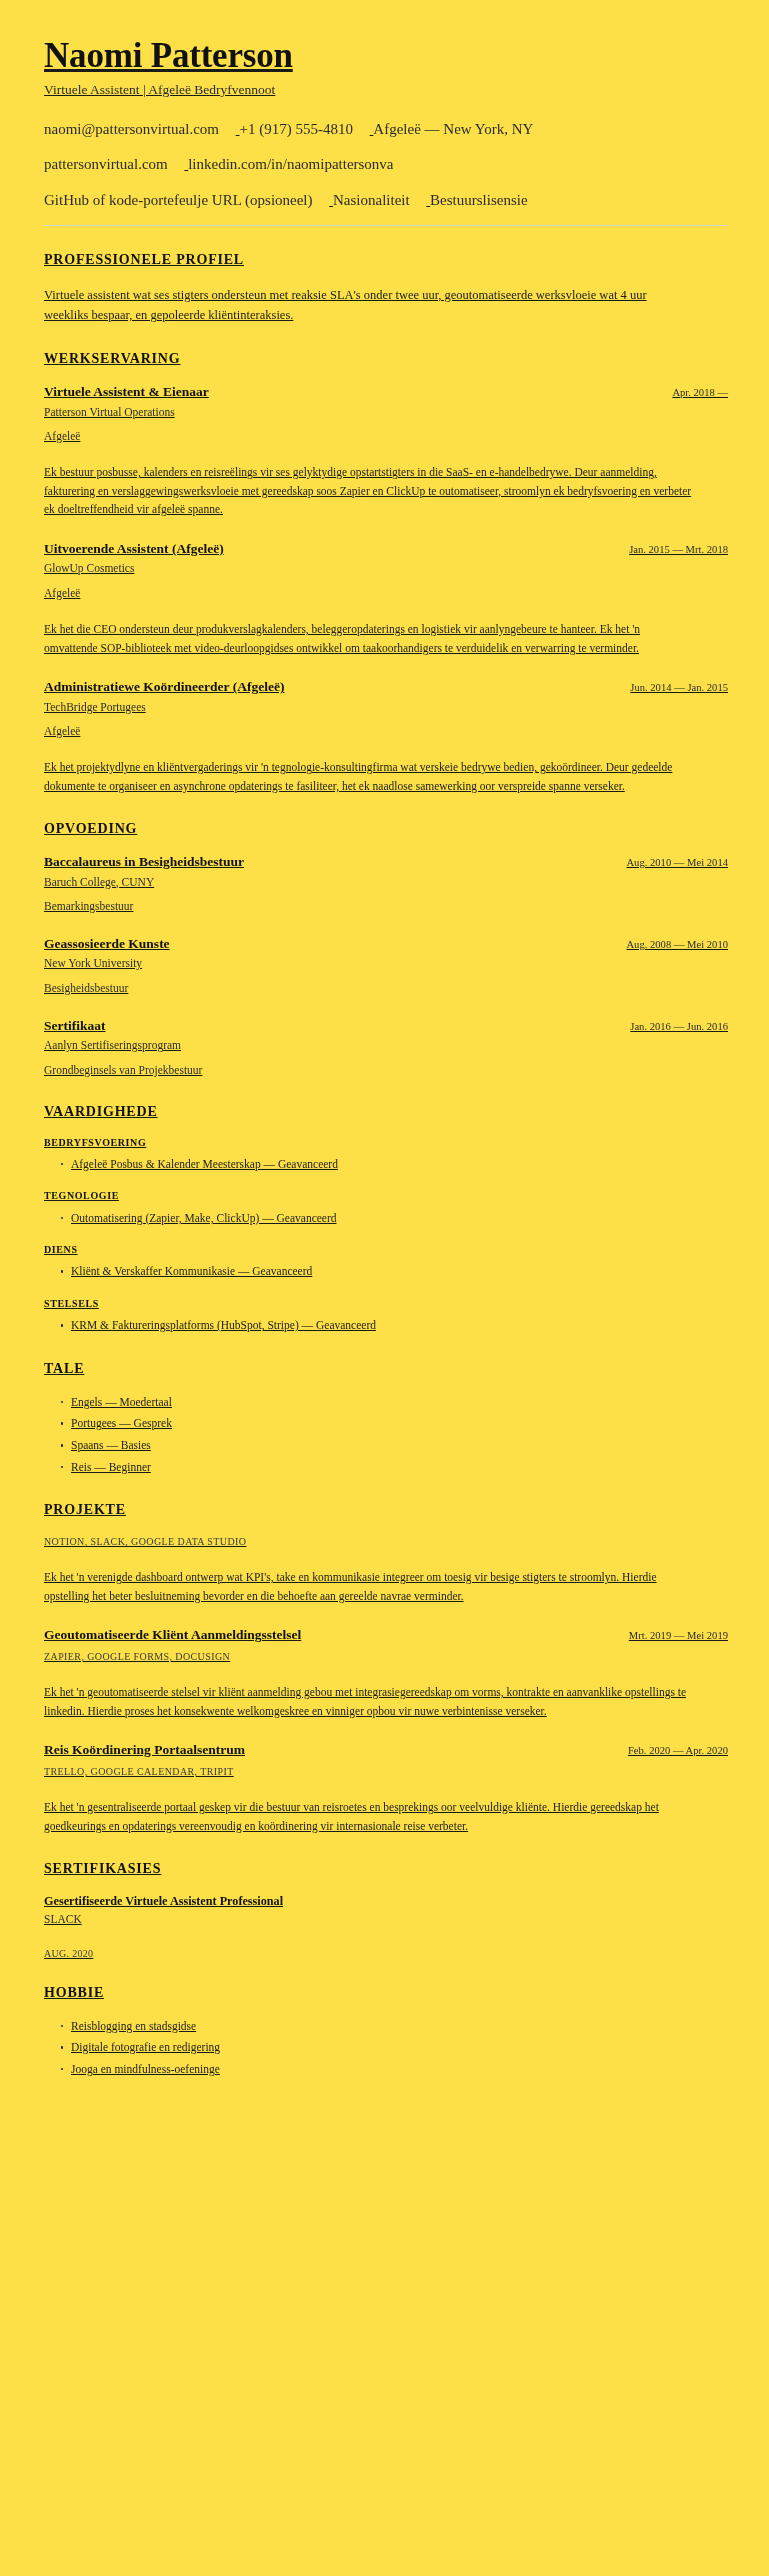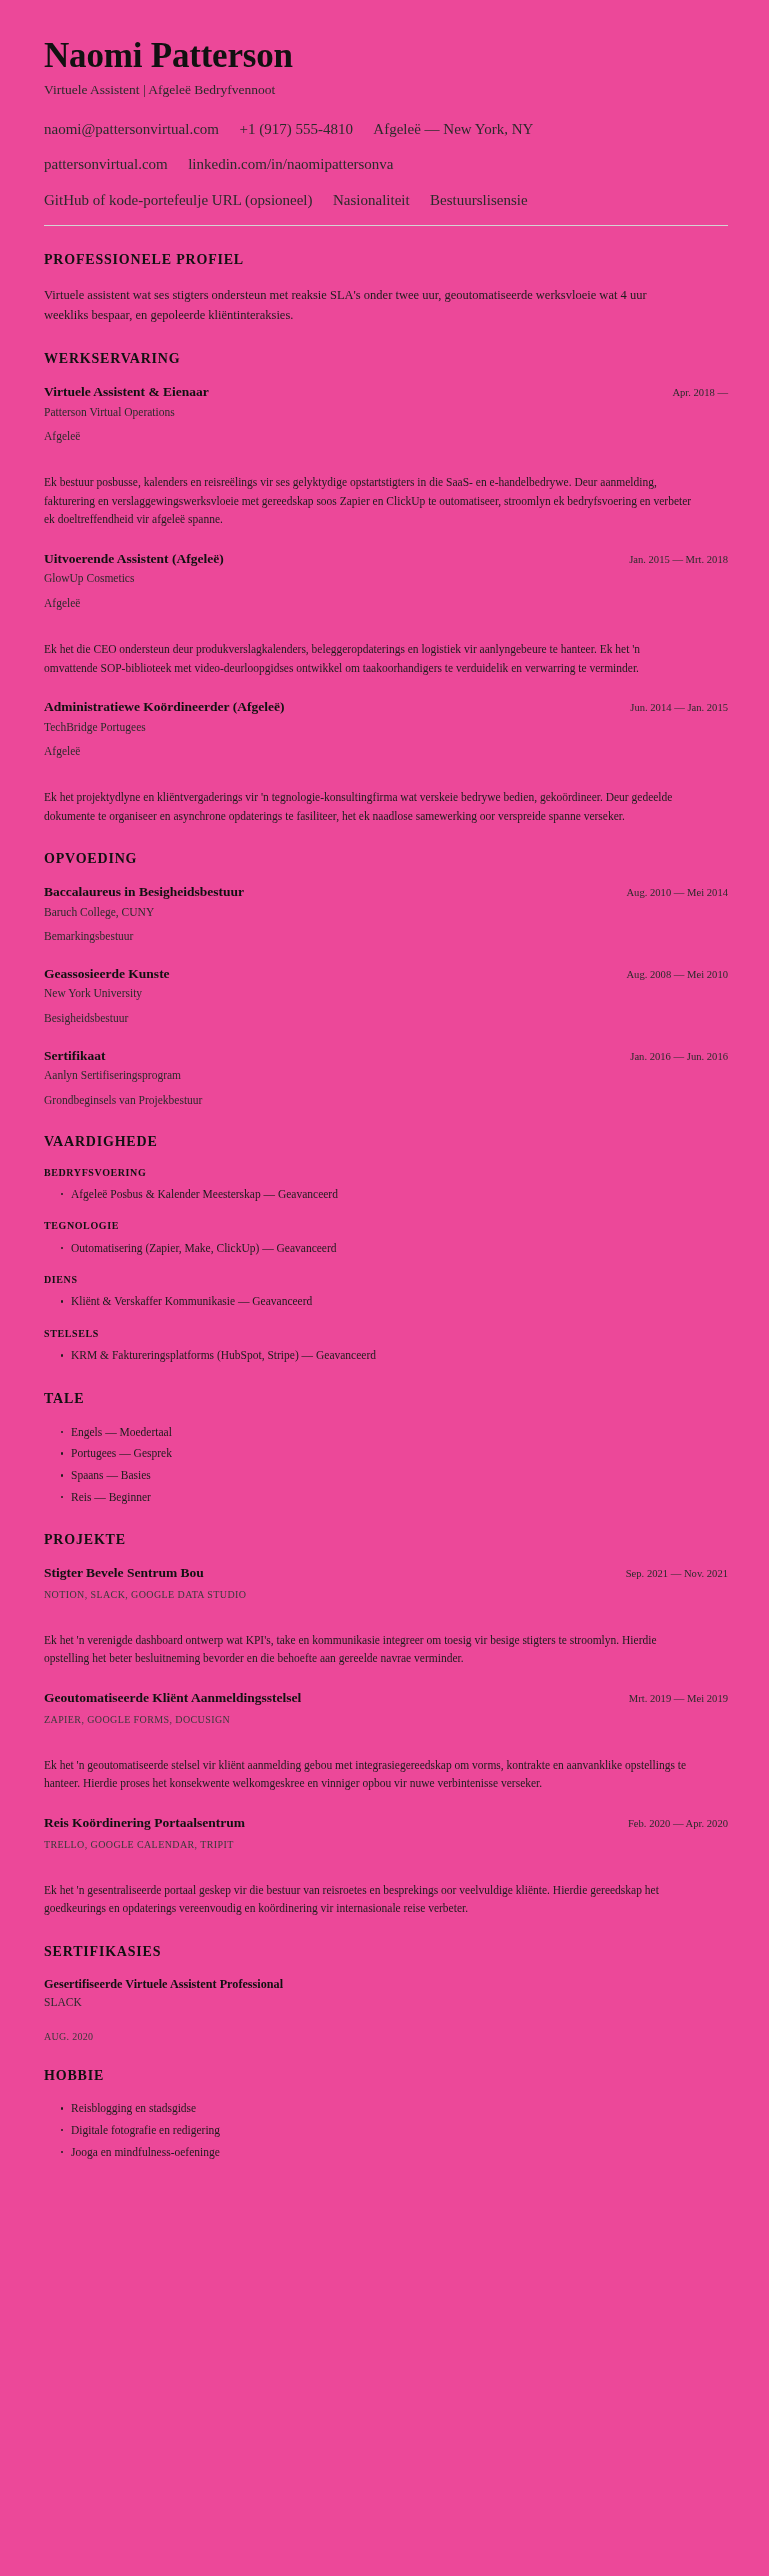--- a/index.html
+++ b/index.html
@@ -13,21 +13,22 @@
     min-height: 2576px;
     font-family: "Liberation Serif", "DejaVu Serif", serif;
     color: #1a1a1a;
     -webkit-font-smoothing: antialiased;
   }
   .page {
     width: 770px;
     min-height: 2576px;
     box-sizing: border-box;
     padding: 37px 42px 26px 44px;
-    background: #ec4899;
+    background: #fde047;
+    text-decoration: underline;
   }
 
   
   .name {
     font-size: 35px;
     font-weight: 700;
     letter-spacing: -0.2px;
     line-height: 1.08;
     margin: 0 0 6.4px 0;
     color: #111111;
@@ -120,21 +121,21 @@
     color: #3a3a3a;
     letter-spacing: 0.4px;
     text-transform: uppercase;
     margin-top: 5.8px;
     line-height: 1.4;
   }
   .entry-desc {
     font-size: 11.5px;
     line-height: 1.62;
     color: #1c1c1c;
-    margin-top: 29px;
+    margin-top: 19px;
     max-width: 651px;
   }
 
   
   .skill-group { margin-bottom: 16.7px; }
   .skill-group:last-child { margin-bottom: 0; }
   .skill-cat {
     font-size: 10px;
     font-weight: 700;
     letter-spacing: 0.6px;
@@ -325,35 +326,31 @@
       <li>Portugees — Gesprek</li>
       <li>Spaans — Basies</li>
       <li>Reis — Beginner</li>
     </ul>
   </section>
 
   <section class="section">
     <h2 class="section-title">Projekte</h2>
 
     <div class="entry">
-      <div class="entry-head">
-        <span class="entry-title">Stigter Bevele Sentrum Bou</span>
-        <span class="entry-date">Sep. 2021 — Nov. 2021</span>
-      </div>
       <div class="entry-tech">NOTION, SLACK, GOOGLE DATA STUDIO</div>
       <p class="entry-desc">Ek het 'n verenigde dashboard ontwerp wat KPI's, take en kommunikasie integreer om toesig vir besige stigters te stroomlyn. Hierdie opstelling het beter besluitneming bevorder en die behoefte aan gereelde navrae verminder.</p>
     </div>
 
     <div class="entry">
       <div class="entry-head">
         <span class="entry-title">Geoutomatiseerde Kliënt Aanmeldingsstelsel</span>
         <span class="entry-date">Mrt. 2019 — Mei 2019</span>
       </div>
       <div class="entry-tech">ZAPIER, GOOGLE FORMS, DOCUSIGN</div>
-      <p class="entry-desc">Ek het 'n geoutomatiseerde stelsel vir kliënt aanmelding gebou met integrasiegereedskap om vorms, kontrakte en aanvanklike opstellings te hanteer. Hierdie proses het konsekwente welkomgeskree en vinniger opbou vir nuwe verbintenisse verseker.</p>
+      <p class="entry-desc">Ek het 'n geoutomatiseerde stelsel vir kliënt aanmelding gebou met integrasiegereedskap om vorms, kontrakte en aanvanklike opstellings te linkedin. Hierdie proses het konsekwente welkomgeskree en vinniger opbou vir nuwe verbintenisse verseker.</p>
     </div>
 
     <div class="entry">
       <div class="entry-head">
         <span class="entry-title">Reis Koördinering Portaalsentrum</span>
         <span class="entry-date">Feb. 2020 — Apr. 2020</span>
       </div>
       <div class="entry-tech">TRELLO, GOOGLE CALENDAR, TRIPIT</div>
       <p class="entry-desc">Ek het 'n gesentraliseerde portaal geskep vir die bestuur van reisroetes en besprekings oor veelvuldige kliënte. Hierdie gereedskap het goedkeurings en opdaterings vereenvoudig en koördinering vir internasionale reise verbeter.</p>
     </div>

